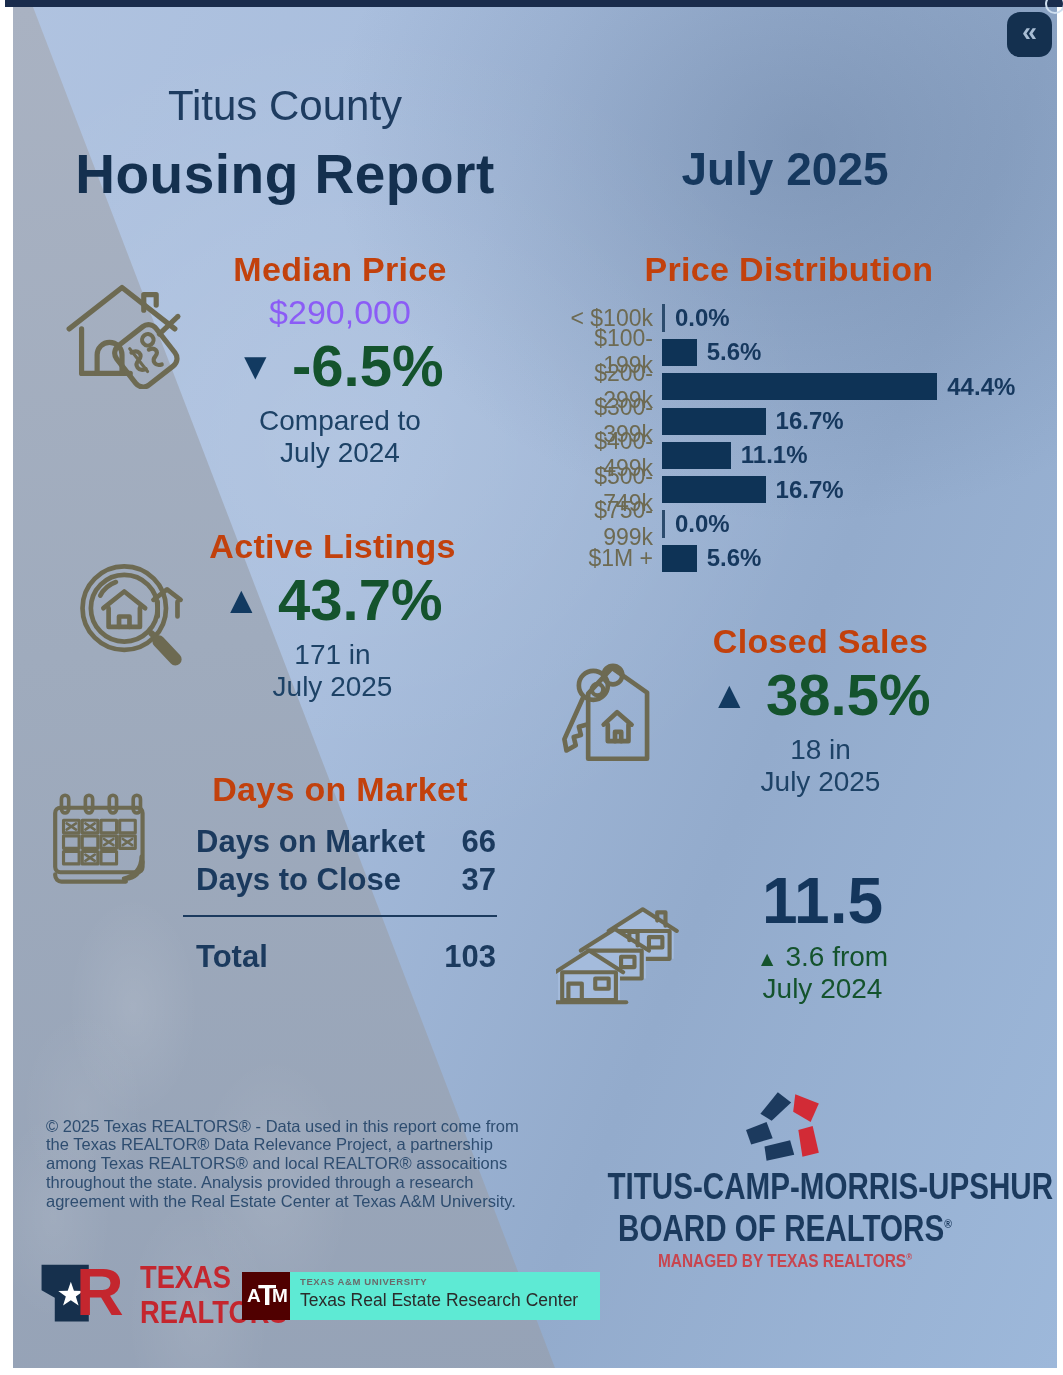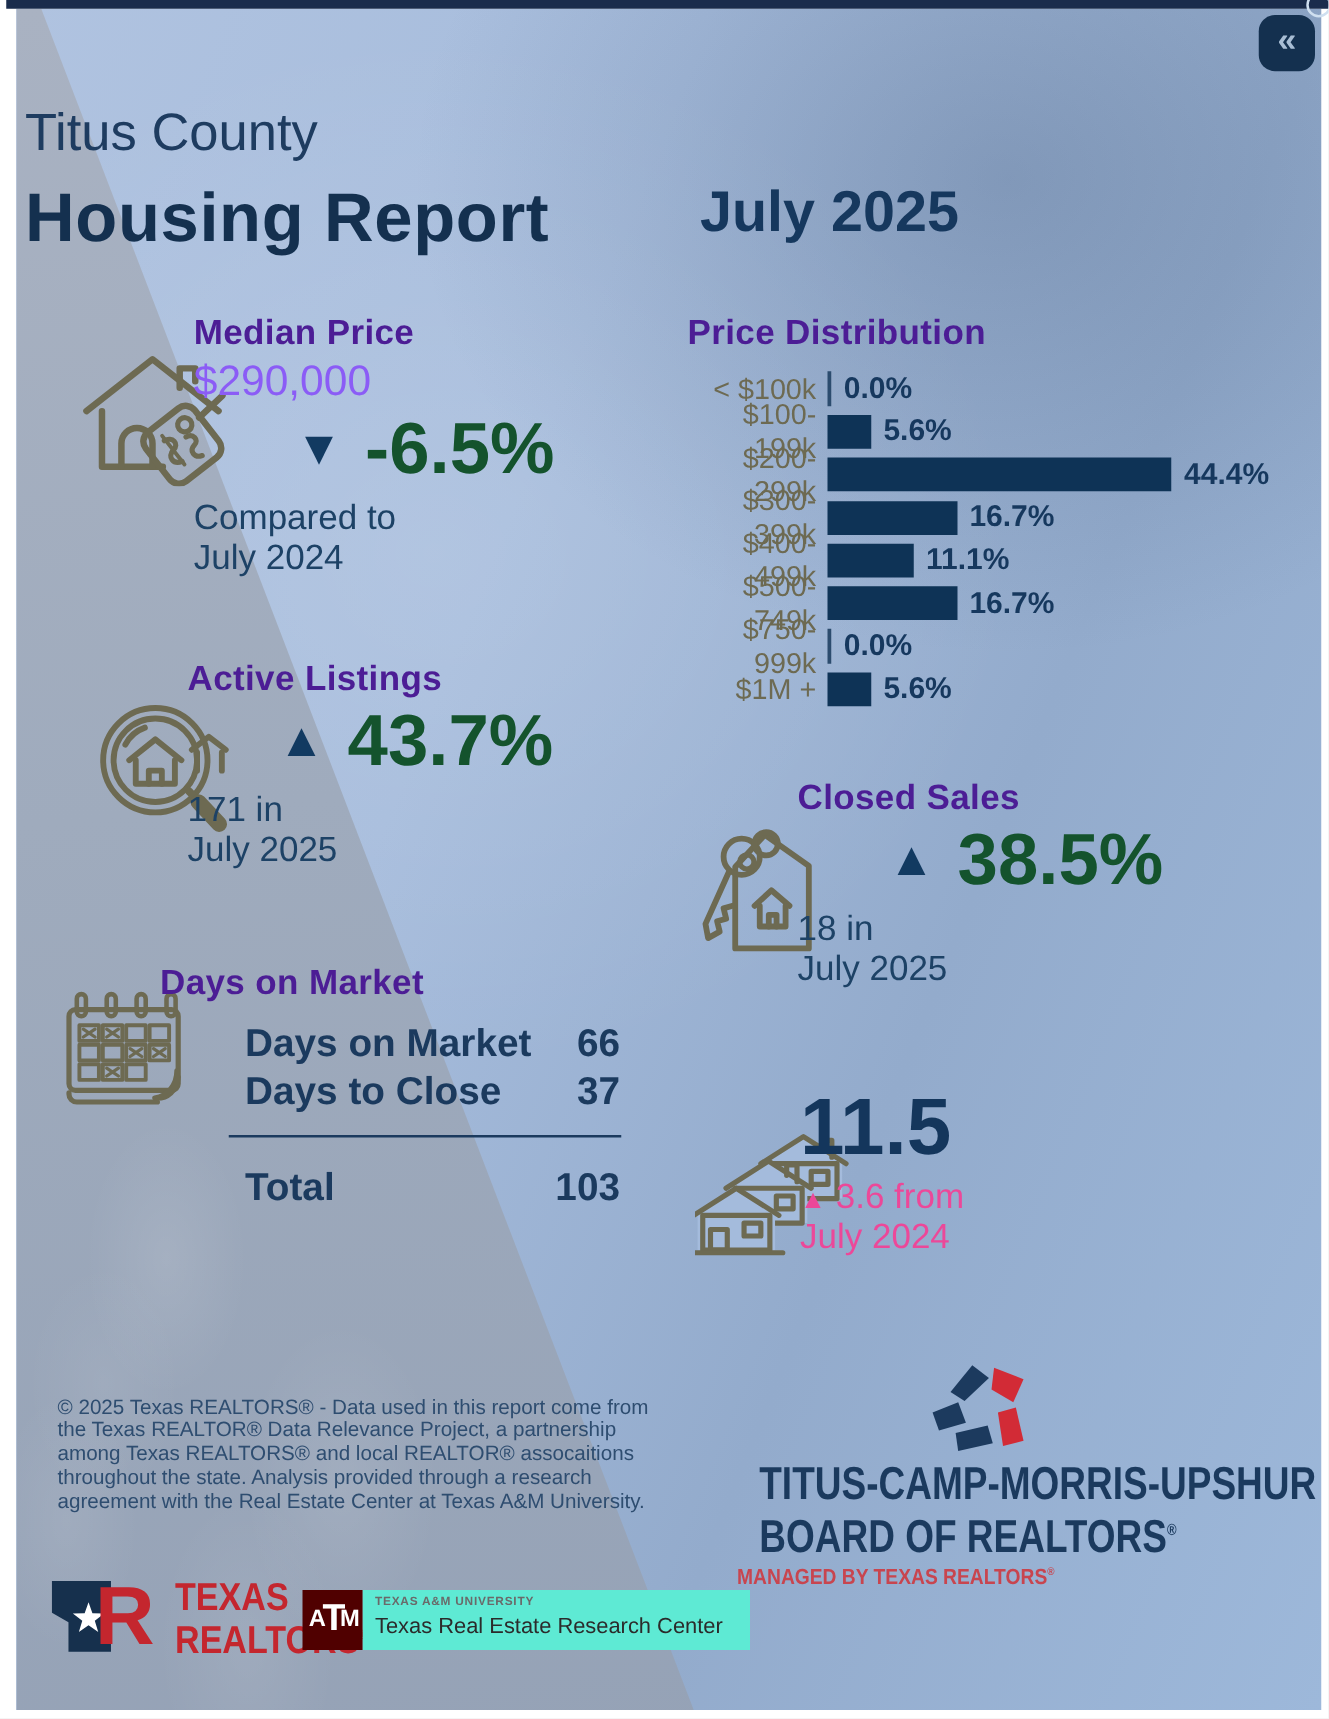--- a/index.html
+++ b/index.html
@@ -13,41 +13,41 @@
   .wedge{position:absolute;inset:0;
     background:
       radial-gradient(ellipse 100px 170px at 120px 1000px, rgba(255,255,255,0.10), transparent 65%),
       radial-gradient(ellipse 120px 200px at 260px 1180px, rgba(255,255,255,0.09), transparent 65%),
       radial-gradient(ellipse 90px 160px at 40px 1210px, rgba(255,255,255,0.08), transparent 65%),
       radial-gradient(ellipse 110px 190px at 185px 1310px, rgba(255,255,255,0.08), transparent 65%),
       radial-gradient(ellipse 95px 150px at 70px 1100px, rgba(255,255,255,0.06), transparent 65%),
       linear-gradient(175deg,#a9b2c2 0%,#9fabbd 45%,#95a2b6 100%);
     clip-path:polygon(0 0,20px 0,542px 100%,0 100%);}
   
-  .olive-h{font-size:28px;font-weight:bold;color:#4c1d95;letter-spacing:.3px;}
+  .olive-h{font-size:34px;font-weight:bold;color:#c2410c;letter-spacing:.3px;}
   .navy{color:#8b5cf6;}
-  .center{}
+  .center{text-align:center;}
   .abs{position:absolute;z-index:2;}
   
   .title-block{left:20px;top:82px;width:530px;}
   .title1{font-size:42px;font-weight:500;color:#1e3c60;}
   .title2{font-size:55px;font-weight:bold;color:#14304f;margin-top:12px;letter-spacing:.5px;}
   .period{left:560px;top:142px;width:450px;font-size:46px;font-weight:bold;color:#16385e;}
   
   .stat-value{font-size:34px;margin-top:4px;}
   .change-row{display:flex;align-items:center;justify-content:center;gap:18px;margin-top:4px;}
   .change-row .tri{font-size:38px;color:#123a61;line-height:1;}
   .change-row .pct{font-size:58px;font-weight:bold;color:#14532d;line-height:1.05;}
   .stat-note{font-size:28px;line-height:32px;color:#1d4266;margin-top:8px;}
   .sec-median{left:155px;top:250px;width:370px;}
   .sec-active{left:150px;top:527px;width:365px;}
   .sec-closed{left:638px;top:622px;width:365px;}
   .sec-inventory{left:640px;top:866px;width:365px;}
   .inv-value{font-size:64px;font-weight:bold;color:#14365c;margin-top:2px;line-height:1.05;}
-  .inv-change{font-size:28px;color:#ec4899;margin-top:6px;}
+  .inv-change{font-size:28px;color:#14532d;margin-top:6px;}
   .inv-change .tri{font-size:21px;}
   
   .sec-chart{left:550px;top:250px;width:478px;}
   .chart-rows{margin-top:12px;}
   .chart-row{display:flex;align-items:center;height:34.3px;}
   .chart-cat{width:103px;padding-right:9px;text-align:right;font-size:23px;color:#6d6a52;flex:none;}
   .chart-tick{width:3px;height:28px;background:#2c4c6e;flex:none;}
   .chart-bar{height:27px;background:#0e3356;flex:none;}
   .chart-val{font-size:24px;font-weight:bold;color:#16385e;margin-left:10px;white-space:nowrap;}
   

